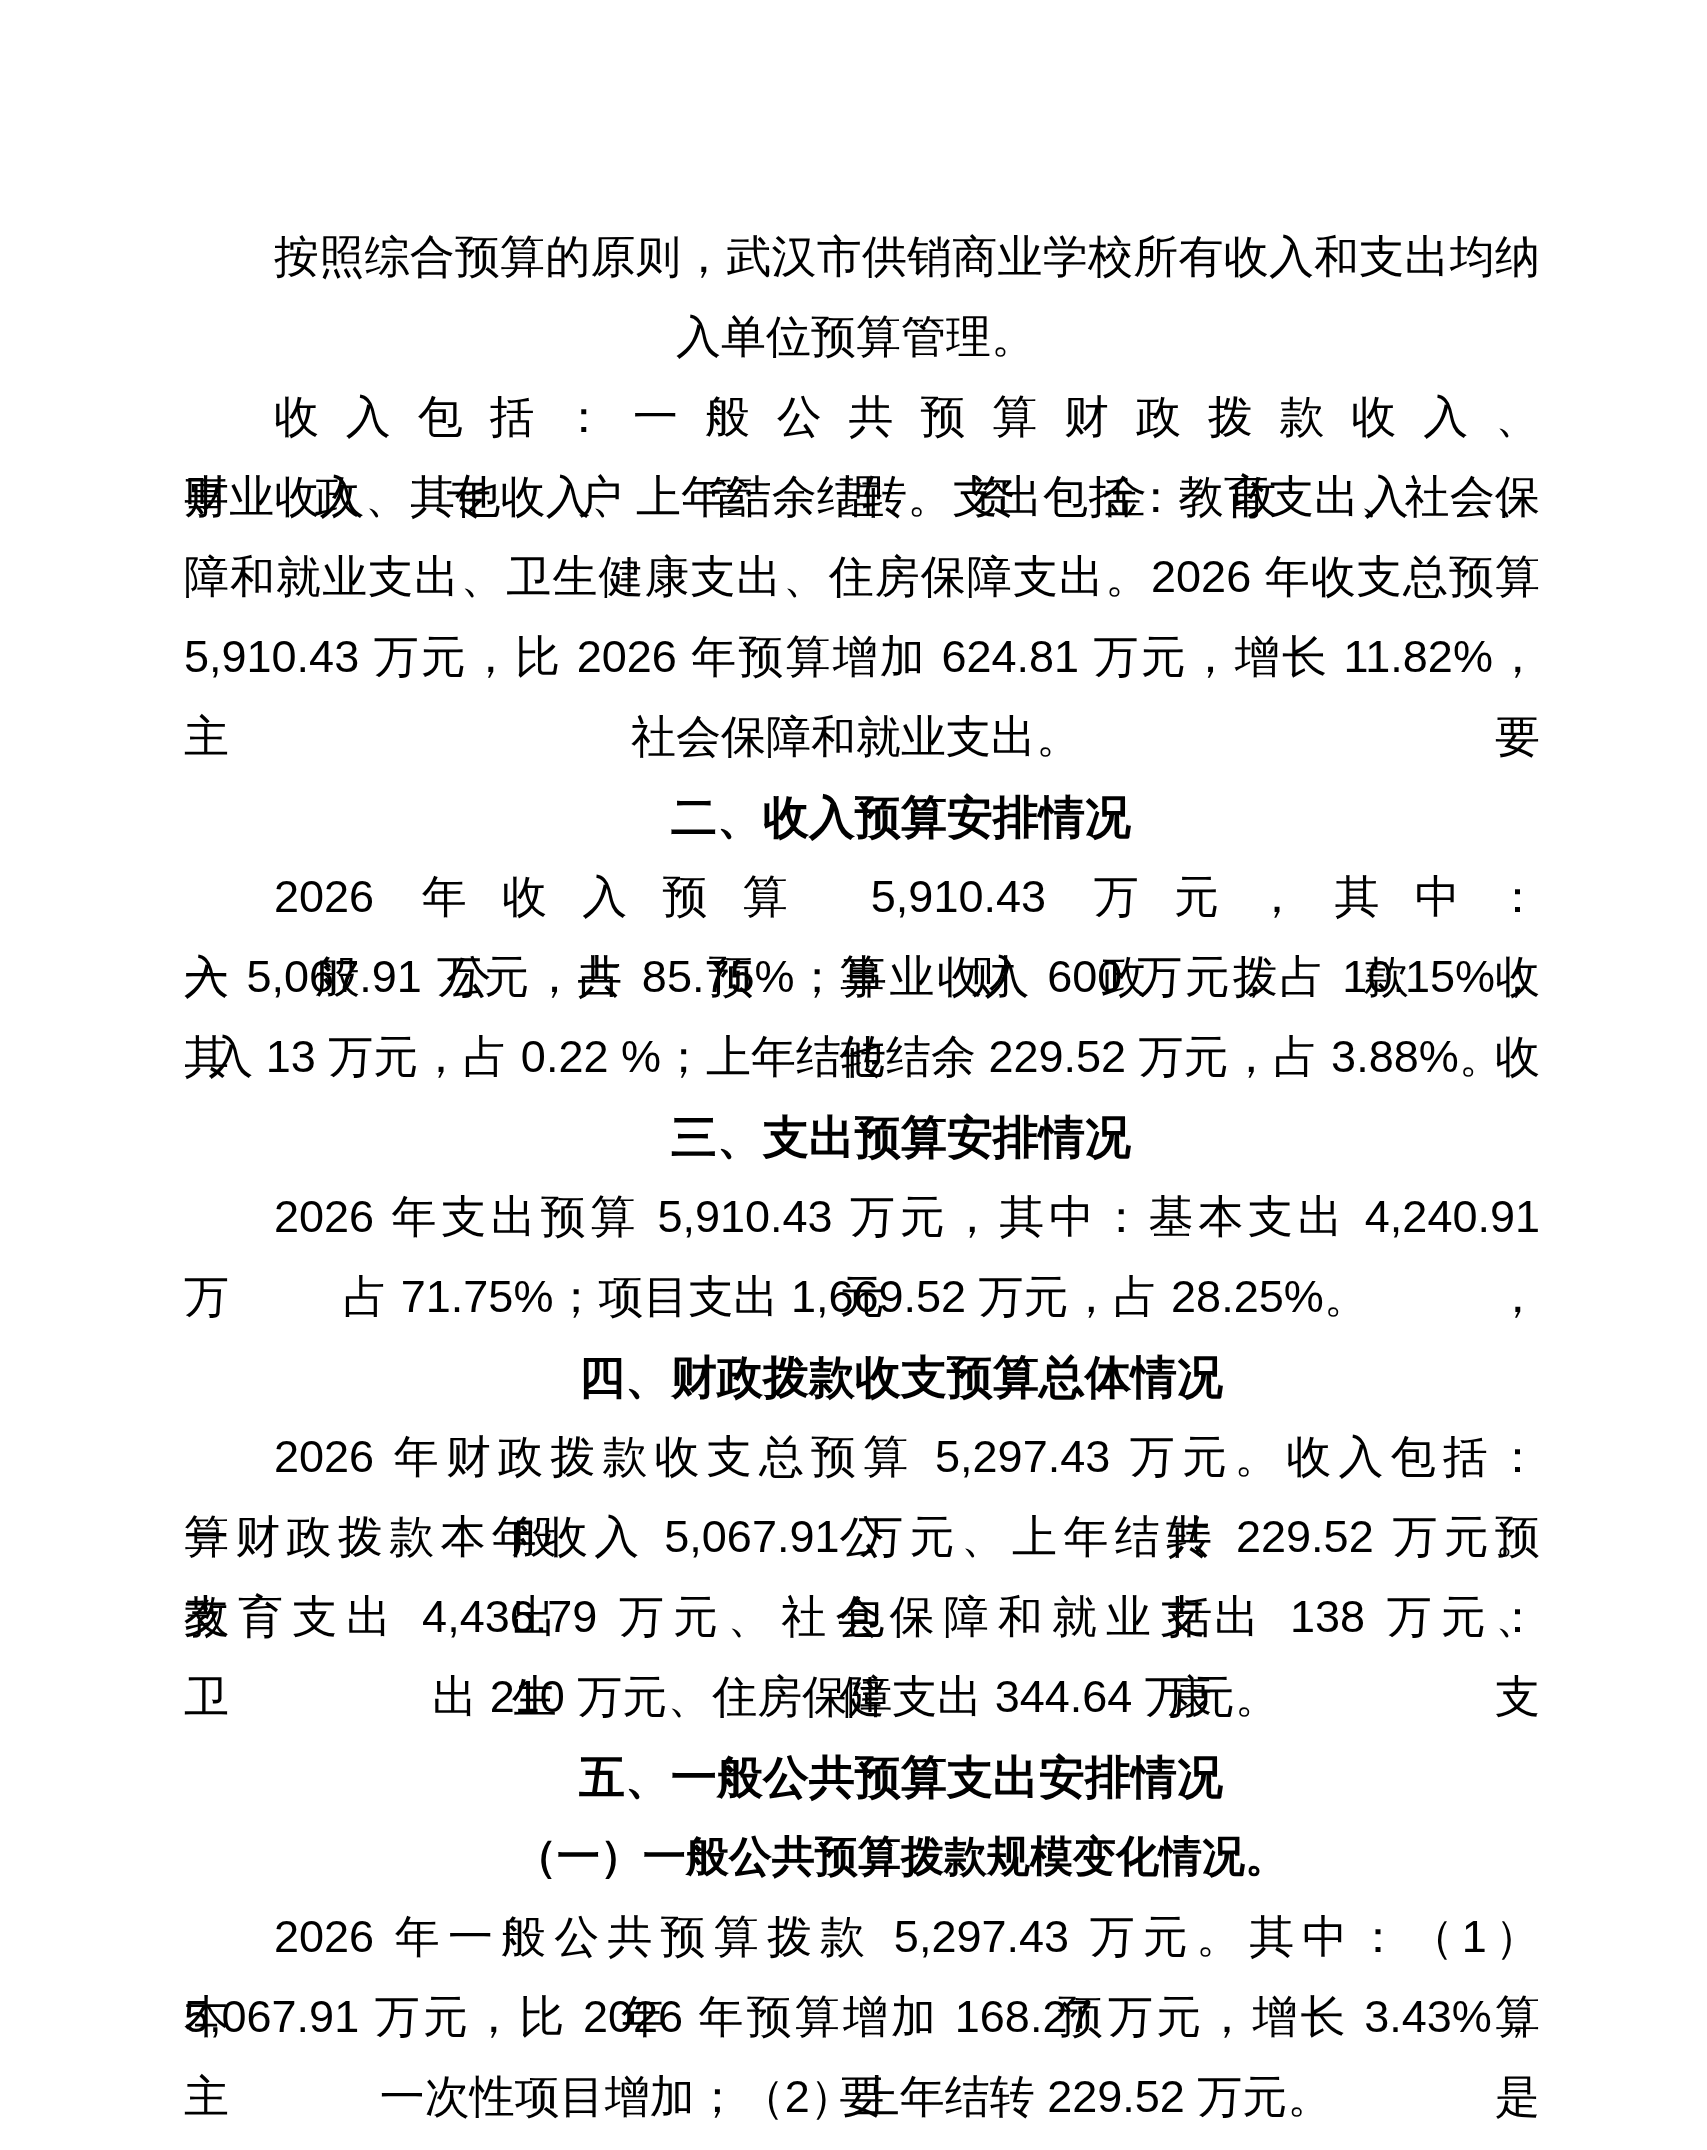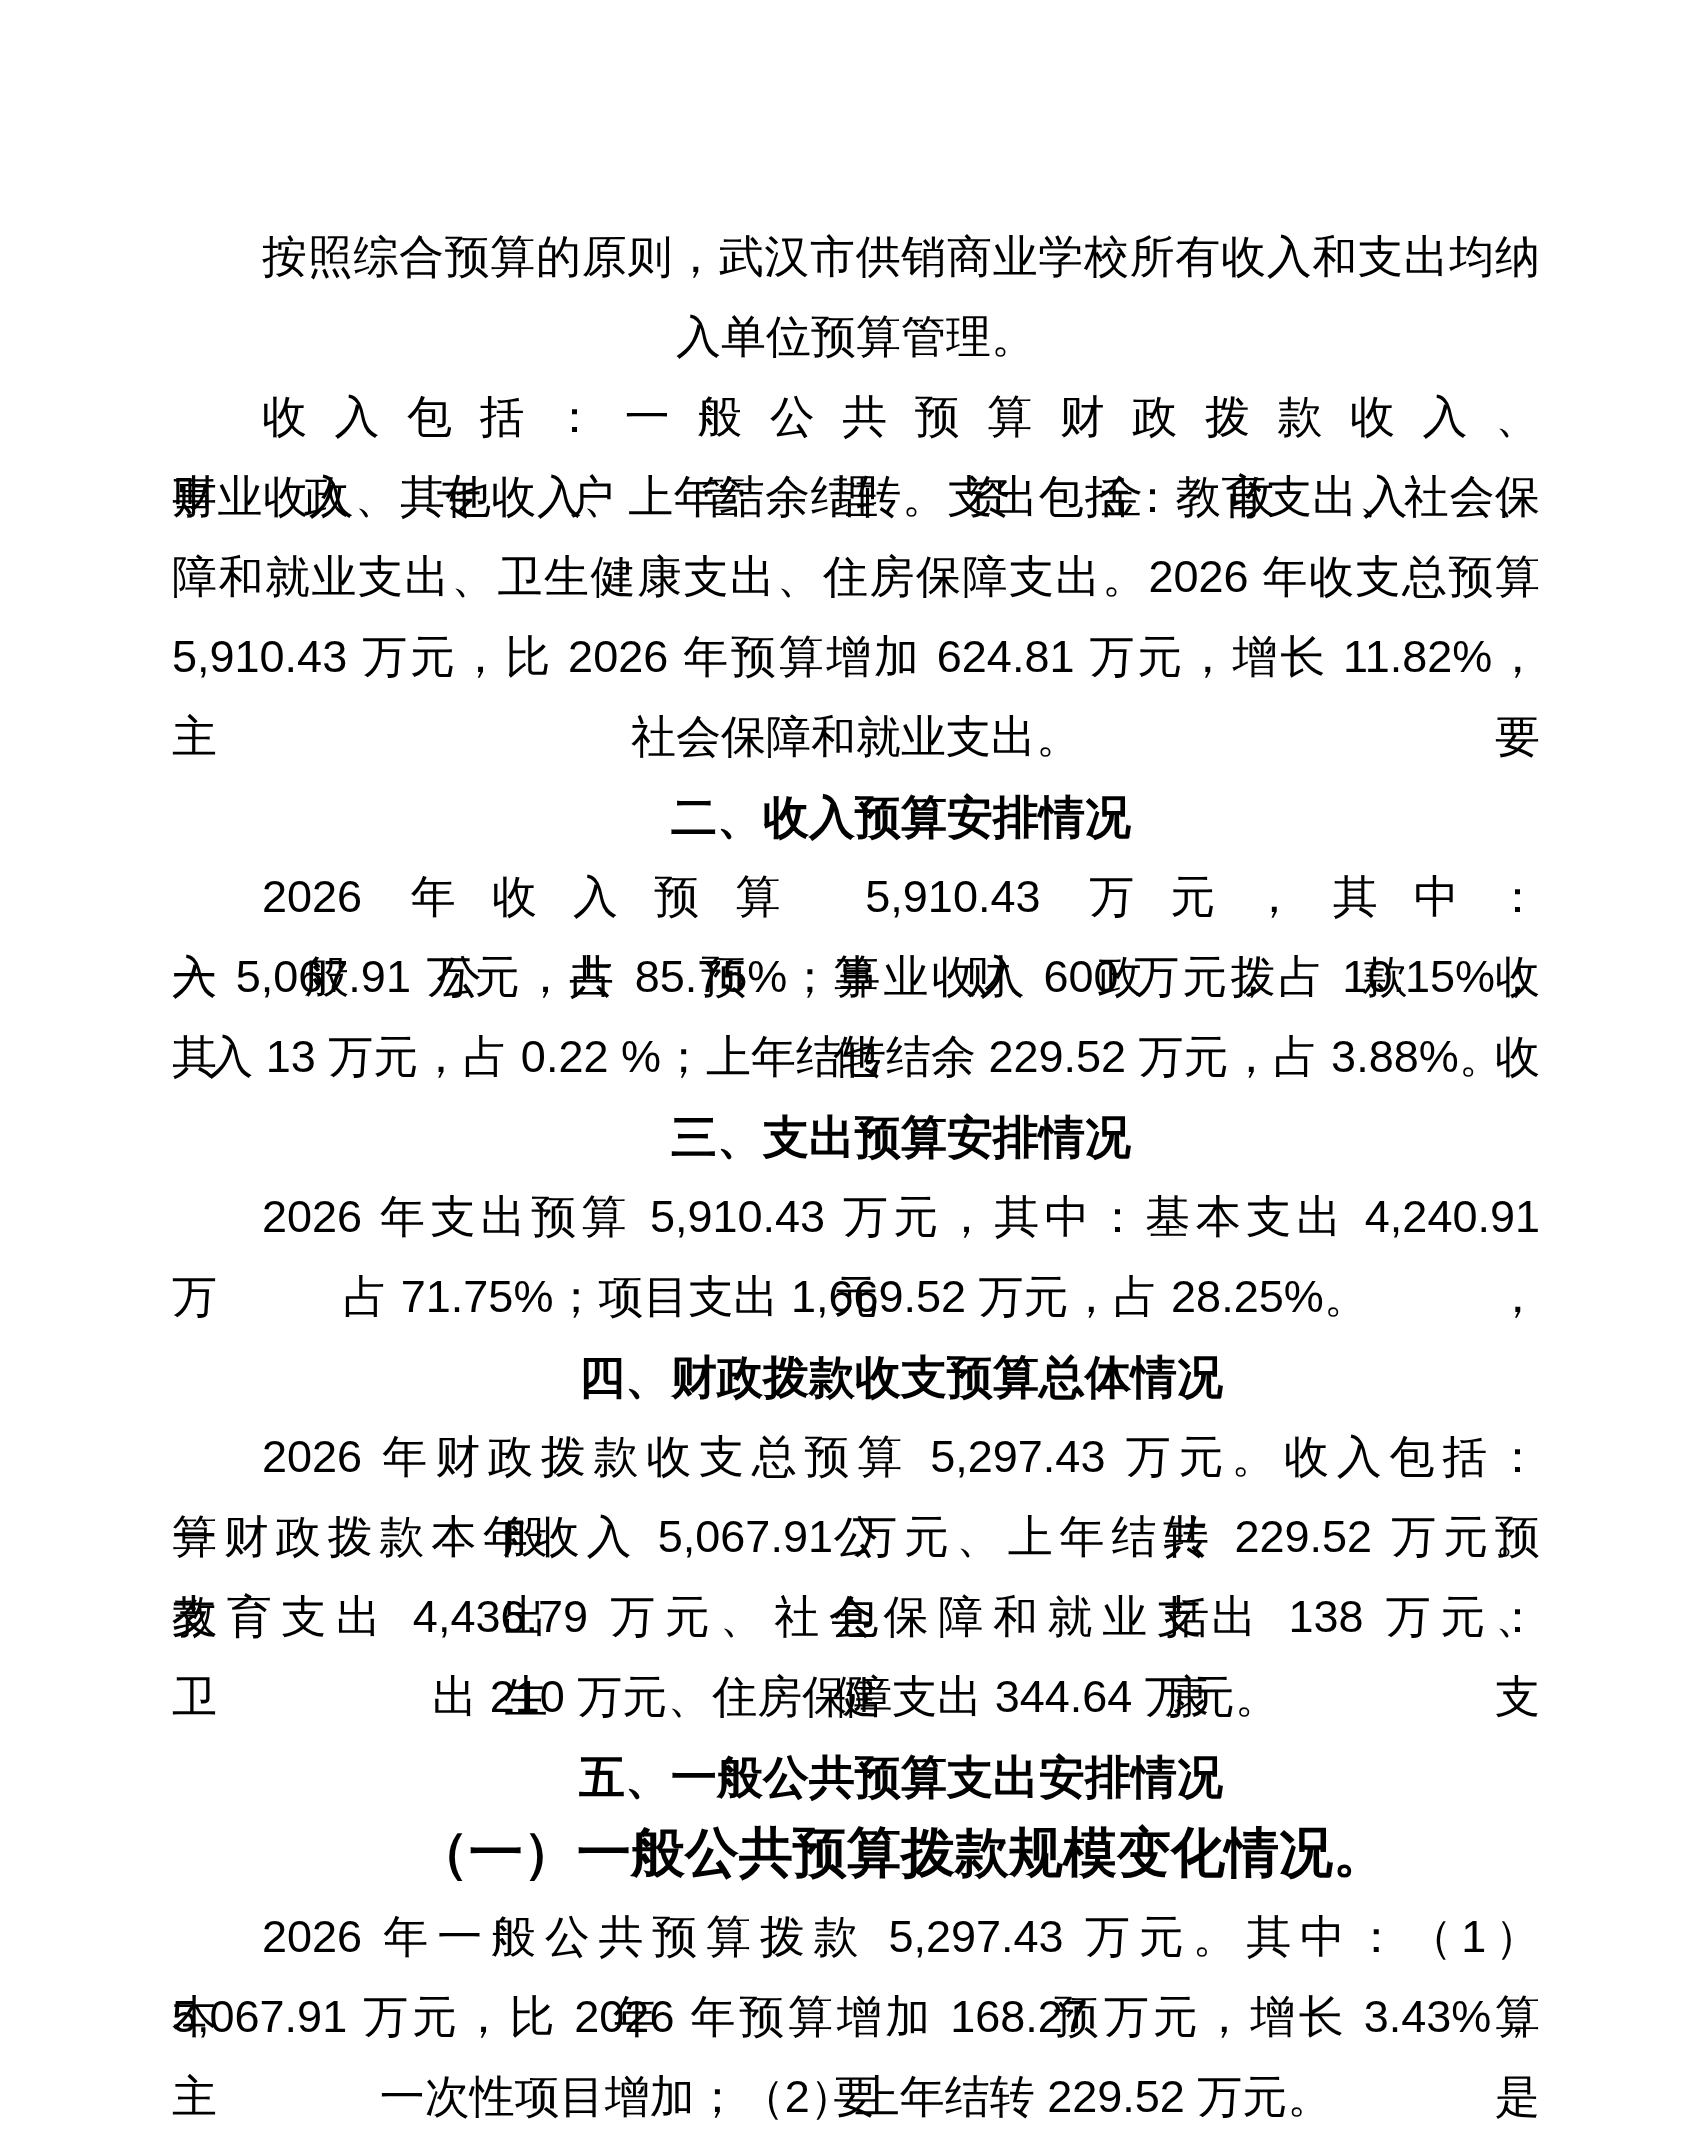--- a/index.html
+++ b/index.html
@@ -27,36 +27,37 @@
     font-size: 45px;
     font-family: "Liberation Sans", serif; 
     font-weight: 400;
     text-align: center;
     word-break: keep-all;
   }
   
   .j {
     text-align: justify;
     text-align-last: justify;
+    margin-left: 12px;
   }
   
   .ind {
     text-indent: 90px;
   }
   
   .h {
     font-family: "Liberation Sans", sans-serif;
     font-weight: 700;
     font-size: 46px;
   }
   
   .sub {
-    font-family: Liberation Mono, monospace;
+    font-family: Liberation Serif, serif;
     font-weight: 700;
-    font-size: 54px;
+    font-size: 43px;
   }
 </style>
 </head>
 <body>
 
 <div id="page">
   <div id="doc">
     <div class="ln j ind">按照综合预算的原则，武汉市供销商业学校所有收入和支出均纳</div>
     <div class="ln">入单位预算管理。</div>
     <div class="ln j ind">收入包括：一般公共预算财政拨款收入、财政专户管理资金收入、</div>

